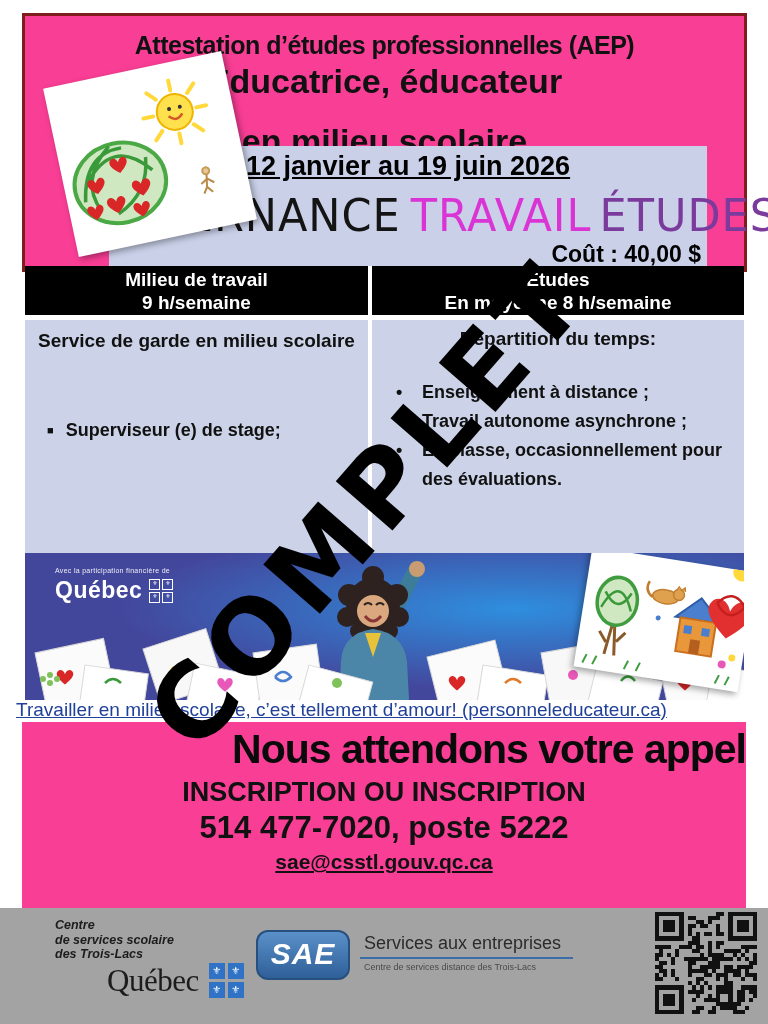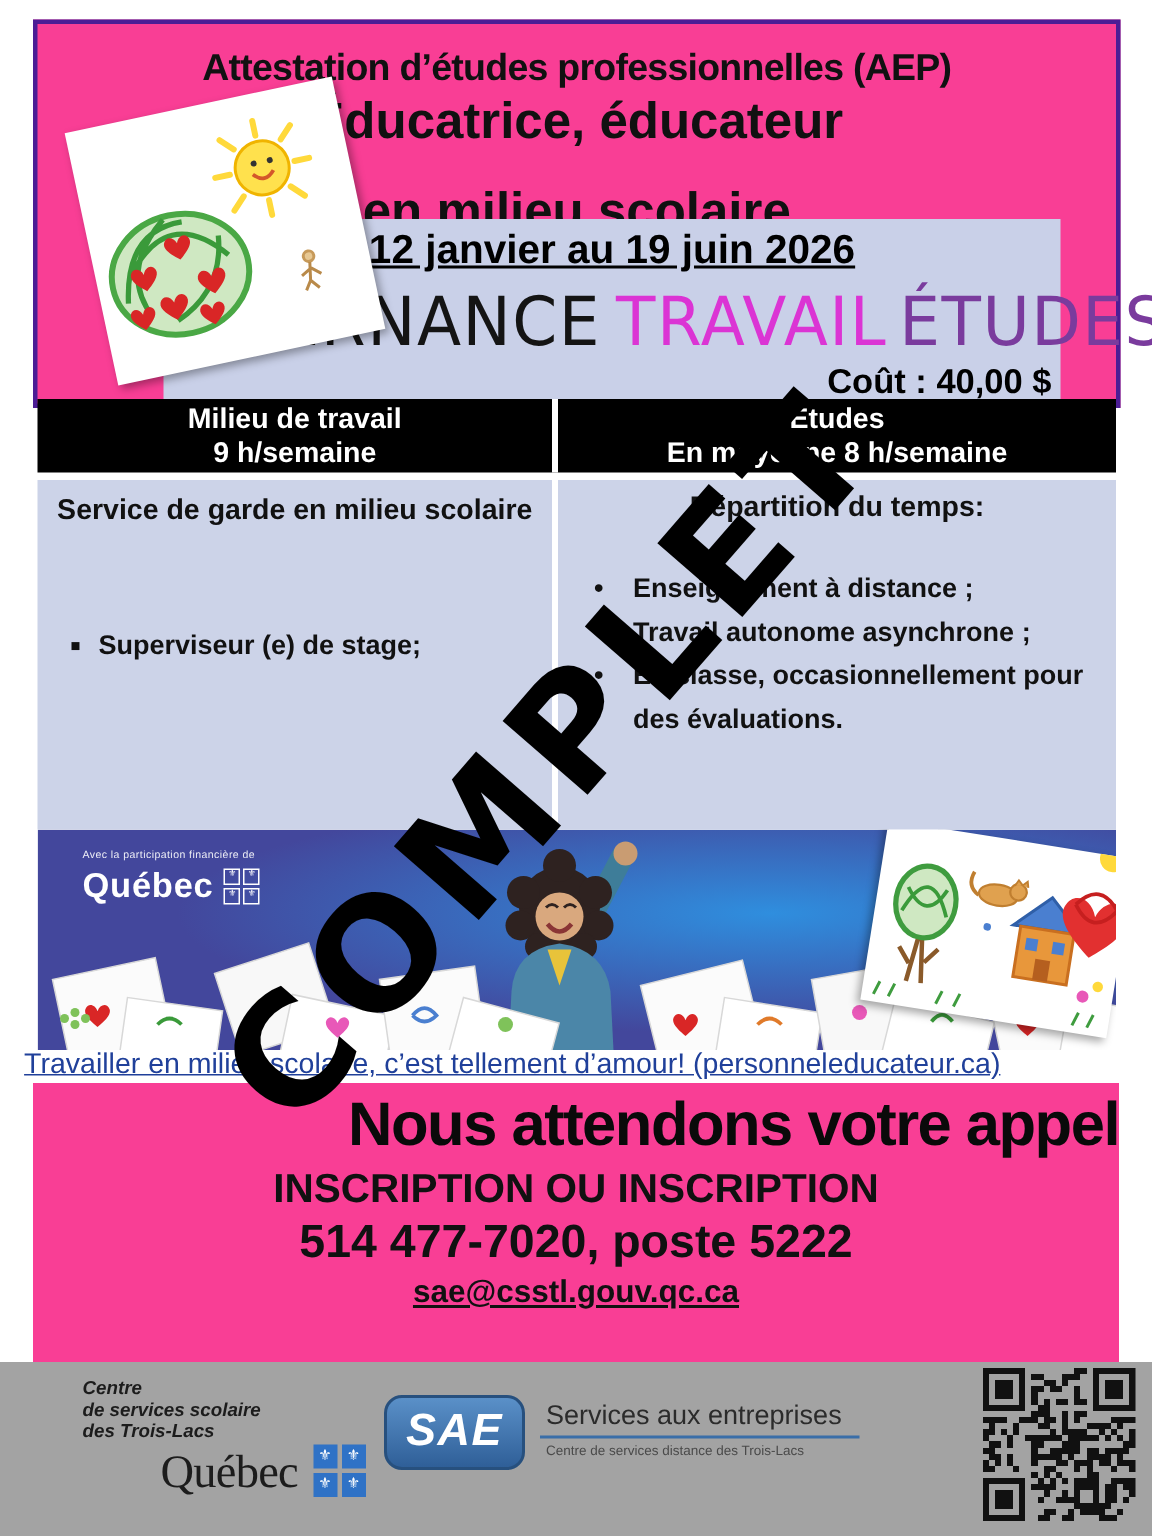--- a/index.html
+++ b/index.html
@@ -1,20 +1,20 @@
 <!DOCTYPE html>
 <html><head>
 <meta charset="utf-8">
 <style>
   html,body{margin:0;padding:0;background:#ffffff;}
   .page{position:relative;width:768px;height:1024px;background:#ffffff;overflow:hidden;
         font-family:"Liberation Sans",sans-serif;color:#111;}
   
   .top-block{position:absolute;left:22px;top:13px;width:719px;height:253px;
-             background:#f93e95;border:3px solid #4c1d95;}
+             background:#f93e95;border:3px solid #7f1d1d;}
   .t1{position:absolute;left:0;top:15px;width:100%;text-align:center;
       font-size:25px;font-weight:700;letter-spacing:-.5px;}
   .t2{position:absolute;left:0;top:46px;width:100%;text-align:center;font-size:34px;font-weight:700;}
   .t3{position:absolute;left:0;top:86px;width:100%;text-align:center;font-size:34px;font-weight:700;margin-top:20px;}
   .lav-box{position:absolute;left:84px;top:130px;width:598px;height:123px;background:#c9d0e8;}
   .dates{position:absolute;left:0;top:5px;width:100%;text-align:center;
          font-size:27px;font-weight:700;text-decoration:underline;color:#000;}
   .alt-line{position:absolute;left:0;top:44px;width:100%;text-align:center;
             font-size:43px;font-weight:400;font-family:"DejaVu Sans",sans-serif;
             letter-spacing:1px;transform:scaleY(1.05);}

